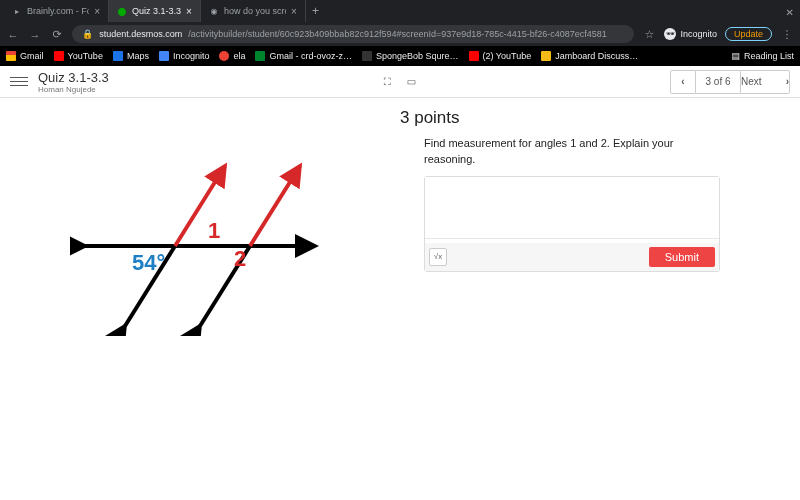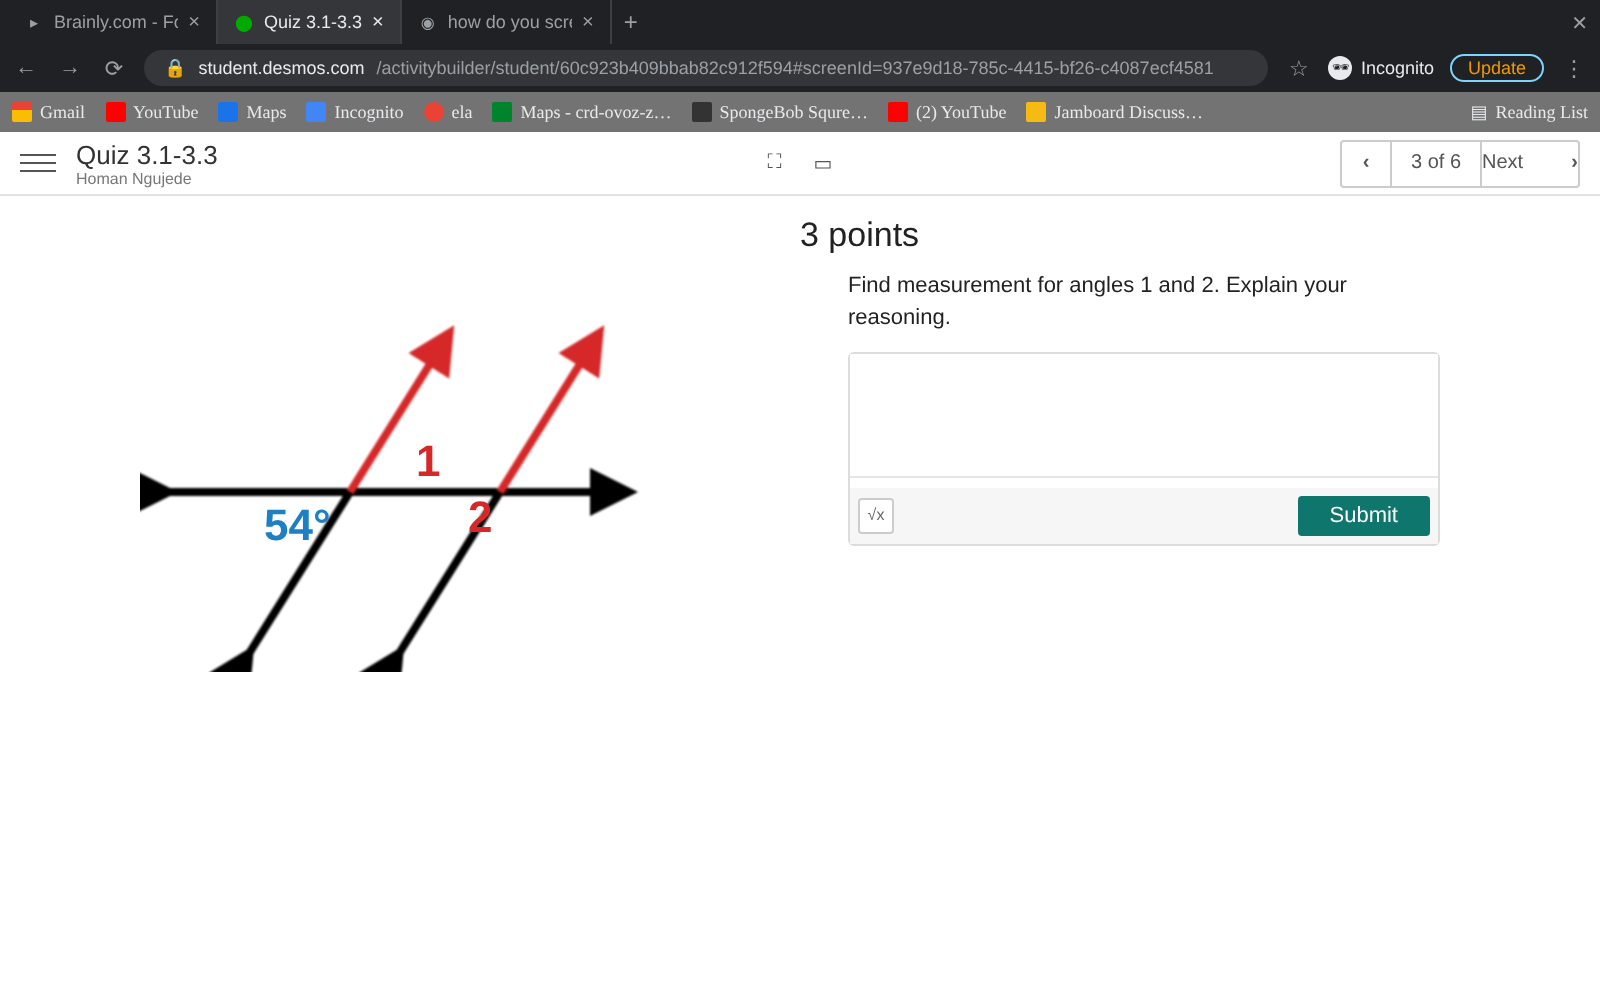--- a/index.html
+++ b/index.html
@@ -19,21 +19,21 @@
     
     .addr-bar { display: flex; align-items: center; height: 24px; padding: 0 6px; gap: 8px; background: #202124; }
     .nav-icon { color: #9aa0a6; font-size: 11px; width: 14px; text-align: center; }
     .url-box { flex: 1; background: #35363a; border-radius: 12px; height: 18px; display: flex; align-items: center; padding: 0 10px; font-size: 9px; color: #9aa0a6; gap: 6px; }
     .url-host { color: #e8eaed; }
     .addr-right { display: flex; align-items: center; gap: 8px; }
     .incognito-badge { display: flex; align-items: center; gap: 4px; font-size: 9px; color: #e8eaed; }
     .incognito-icon { width: 12px; height: 12px; background: #e8eaed; border-radius: 50%; display: flex; align-items: center; justify-content: center; font-size: 7px; color: #202124; }
     .update-btn { border: 1px solid #7dd3fc; color: #f29900; border-radius: 10px; padding: 1px 8px; font-size: 9px; }
     
-    .bookmarks { display: flex; align-items: center; height: 20px; padding: 0 6px; gap: 10px; background: #737373; font-size: 9px; color: #e8eaed; font-family: Liberation Serif, serif; }
+    .bookmarks { display: flex; align-items: center; height: 20px; padding: 0 6px; gap: 10px; background: #000000; font-size: 9px; color: #e8eaed; }
     .bookmark { display: flex; align-items: center; gap: 4px; white-space: nowrap; }
     .bookmark-icon { width: 10px; height: 10px; display: inline-block; }
     .bm-gmail { background: linear-gradient(#ea4335 40%, #fbbc04 40%); border-radius: 1px; }
     .bm-youtube { background: #ff0000; border-radius: 1px; }
     .bm-maps { background: #1a73e8; border-radius: 1px; }
     .bm-translate { background: #4285f4; border-radius: 1px; }
     .bm-meet { background: #00832d; border-radius: 1px; }
     .bm-ela { background: #ea4335; border-radius: 50%; }
     .bm-sponge { background: #333; border-radius: 1px; }
     .bm-yt2 { background: #ff0000; border-radius: 1px; }
@@ -59,21 +59,21 @@
     
     .content { display: flex; padding: 10px 0 0 0; }
     .figure-col { width: 50%; display: flex; justify-content: center; padding-top: 28px; }
     .right-col { width: 50%; padding-right: 80px; }
     .points-heading { font-size: 17px; color: #222; margin-bottom: 8px; font-weight: 400; }
     .prompt { font-size: 11px; color: #222; margin: 0 0 8px 24px; line-height: 1.45; }
     .answer-panel { margin-left: 24px; border: 1px solid #dcdcdc; border-radius: 3px; }
     .answer-input { width: 100%; height: 62px; border: none; border-bottom: 1px solid #e6e6e6; resize: none; outline: none; padding: 6px; font-size: 11px; }
     .answer-footer { display: flex; align-items: center; padding: 4px; background: #f6f6f6; }
     .math-toggle { width: 18px; height: 18px; border: 1px solid #ccc; border-radius: 2px; background: #fff; display: flex; align-items: center; justify-content: center; font-size: 8px; color: #666; }
-    .submit-btn { margin-left: auto; background: #0f766e; color: #fff; border: none; border-radius: 2px; padding: 4px 16px; font-size: 11px; }
+    .submit-btn { margin-left: auto; background: #ef4444; color: #fff; border: none; border-radius: 2px; padding: 4px 16px; font-size: 11px; }
     
     
     .geom-svg { width: 260px; height: 200px; }
   </style>
 </head>
 <body>
 
 <div class="browser-chrome">
   <div class="tabs-bar">
     <div class="tab">
@@ -133,21 +133,21 @@
     <div class="bookmark">
         <span class="bookmark-icon bm-translate"></span>
         <span>Incognito</span>
       </div>
     <div class="bookmark">
         <span class="bookmark-icon bm-ela"></span>
         <span>ela</span>
       </div>
     <div class="bookmark">
         <span class="bookmark-icon bm-meet"></span>
-        <span>Maps - crd-ovoz-z…</span>
+        <span>Gmail - crd-ovoz-z…</span>
       </div>
     <div class="bookmark">
         <span class="bookmark-icon bm-sponge"></span>
         <span>SpongeBob Squre…</span>
       </div>
     <div class="bookmark">
         <span class="bookmark-icon bm-yt2"></span>
         <span>(2) YouTube</span>
       </div>
     <div class="bookmark">

